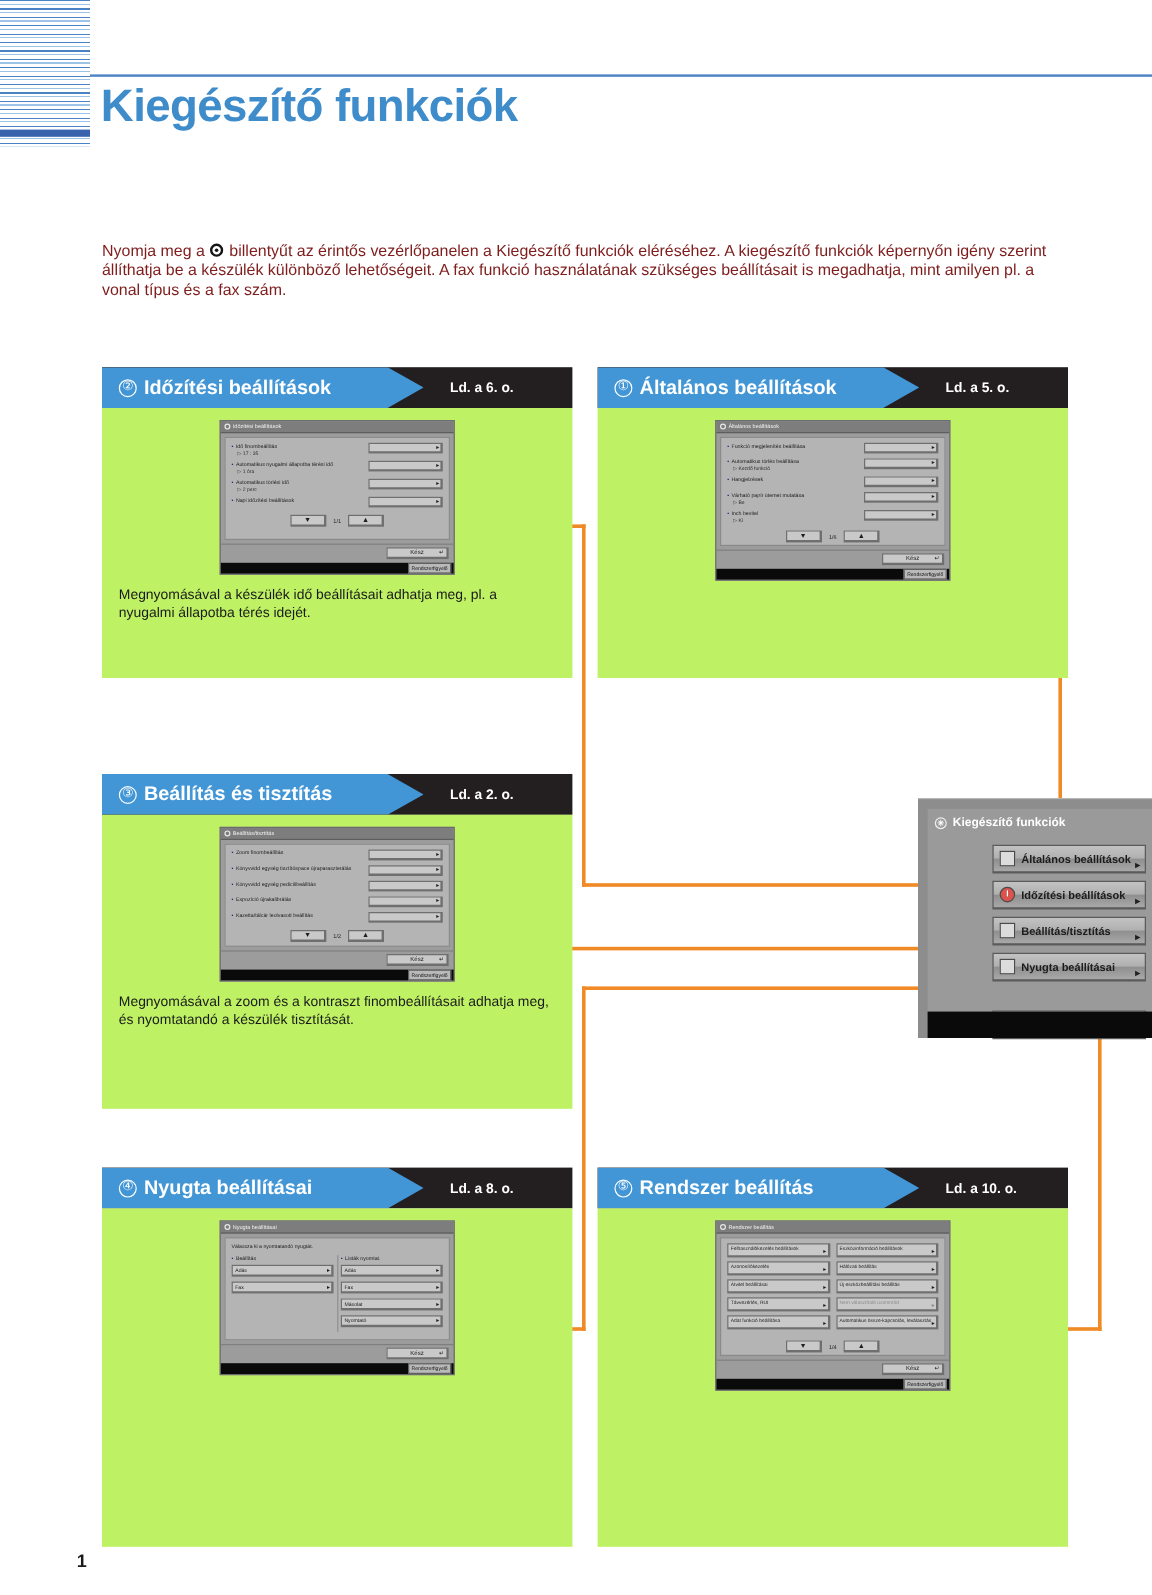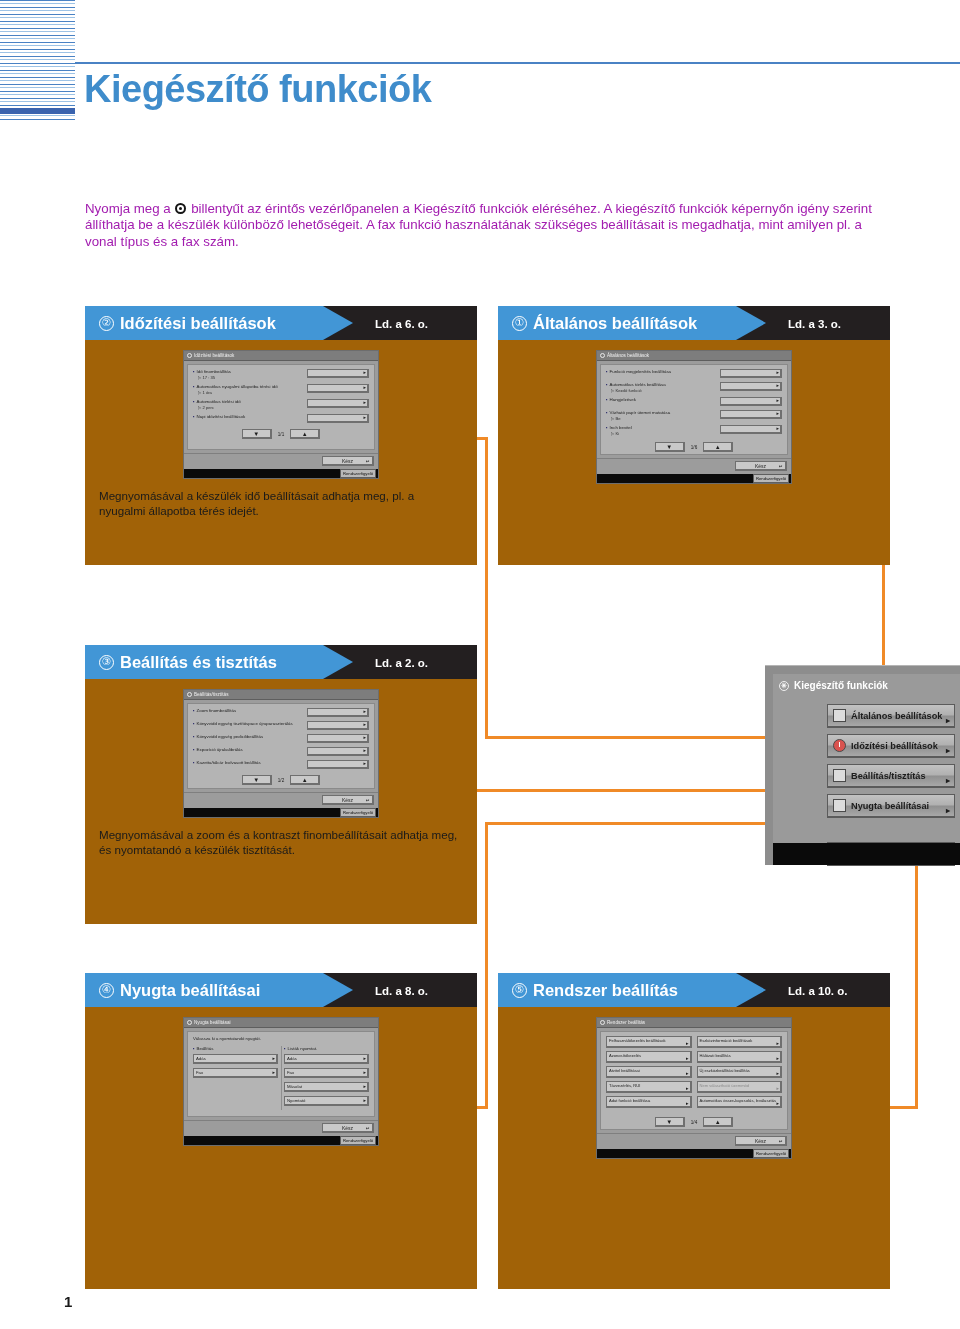--- a/index.html
+++ b/index.html
@@ -31,21 +31,21 @@
   }
   .page-title {
     position: absolute; left: 84px; top: 68px;
     font-size: 38px; font-weight: bold; color: #3f8ccb;
     letter-spacing: -0.5px;
   }
 
   
   .intro {
     position: absolute; left: 85px; top: 201px; width: 800px;
-    font-size: 13.3px; line-height: 16.4px; color: #a21caf;
+    font-size: 13.3px; line-height: 16.4px; color: #7f1d1d;
   }
   .keyicon {
     display: inline-block; width: 11px; height: 11px;
     border-radius: 50%; border: 2px solid #151515;
     position: relative; vertical-align: -1px; margin: 0 1px;
   }
   .keyicon::after {
     content: ""; position: absolute; left: 2px; top: 2px;
     width: 3px; height: 3px; border-radius: 50%; background: #151515;
   }
@@ -73,21 +73,21 @@
     border-radius: 50%; font-size: 10.5px; font-weight: normal;
     line-height: 1; padding-bottom: 1px;
   }
   .banner .bref {
     position: absolute; left: 290px; top: 0; height: 36px;
     display: flex; align-items: center;
     color: #ffffff; font-size: 11.5px; font-weight: bold;
   }
 
   .greenbox {
-    position: relative; width: 392px; background: #a16207;
+    position: relative; width: 392px; background: #bef264;
   }
   .lcdwrap { display: flex; justify-content: center; padding-top: 10px; }
   .desc {
     font-size: 11.6px; line-height: 14.6px; color: #1a1a1a;
     padding: 10px 14px 16px 14px;
   }
 
   
   .lcd {
     width: 196px; background: #9c9c9c;
@@ -347,21 +347,21 @@
   </div>
 
   <div class="block" style="left:498px; top:306px;">
     <div class="banner">
       <div class="dark"></div>
       <div class="blue"></div>
       <div class="btitle">
         <span class="circnum">①</span>
         <span>Általános beállítások</span>
       </div>
-      <div class="bref">Ld. a 3. o.</div>
+      <div class="bref">Ld. a 5. o.</div>
     </div>
     <div class="greenbox" style="height:225px;">
       <div class="lcdwrap">
         <div class="lcd">
           <div class="lcd-title">
             <span class="tico"></span>
             <span>Általános beállítások</span>
           </div>
           <div class="lcd-body">
             <div class="lcd-row">

